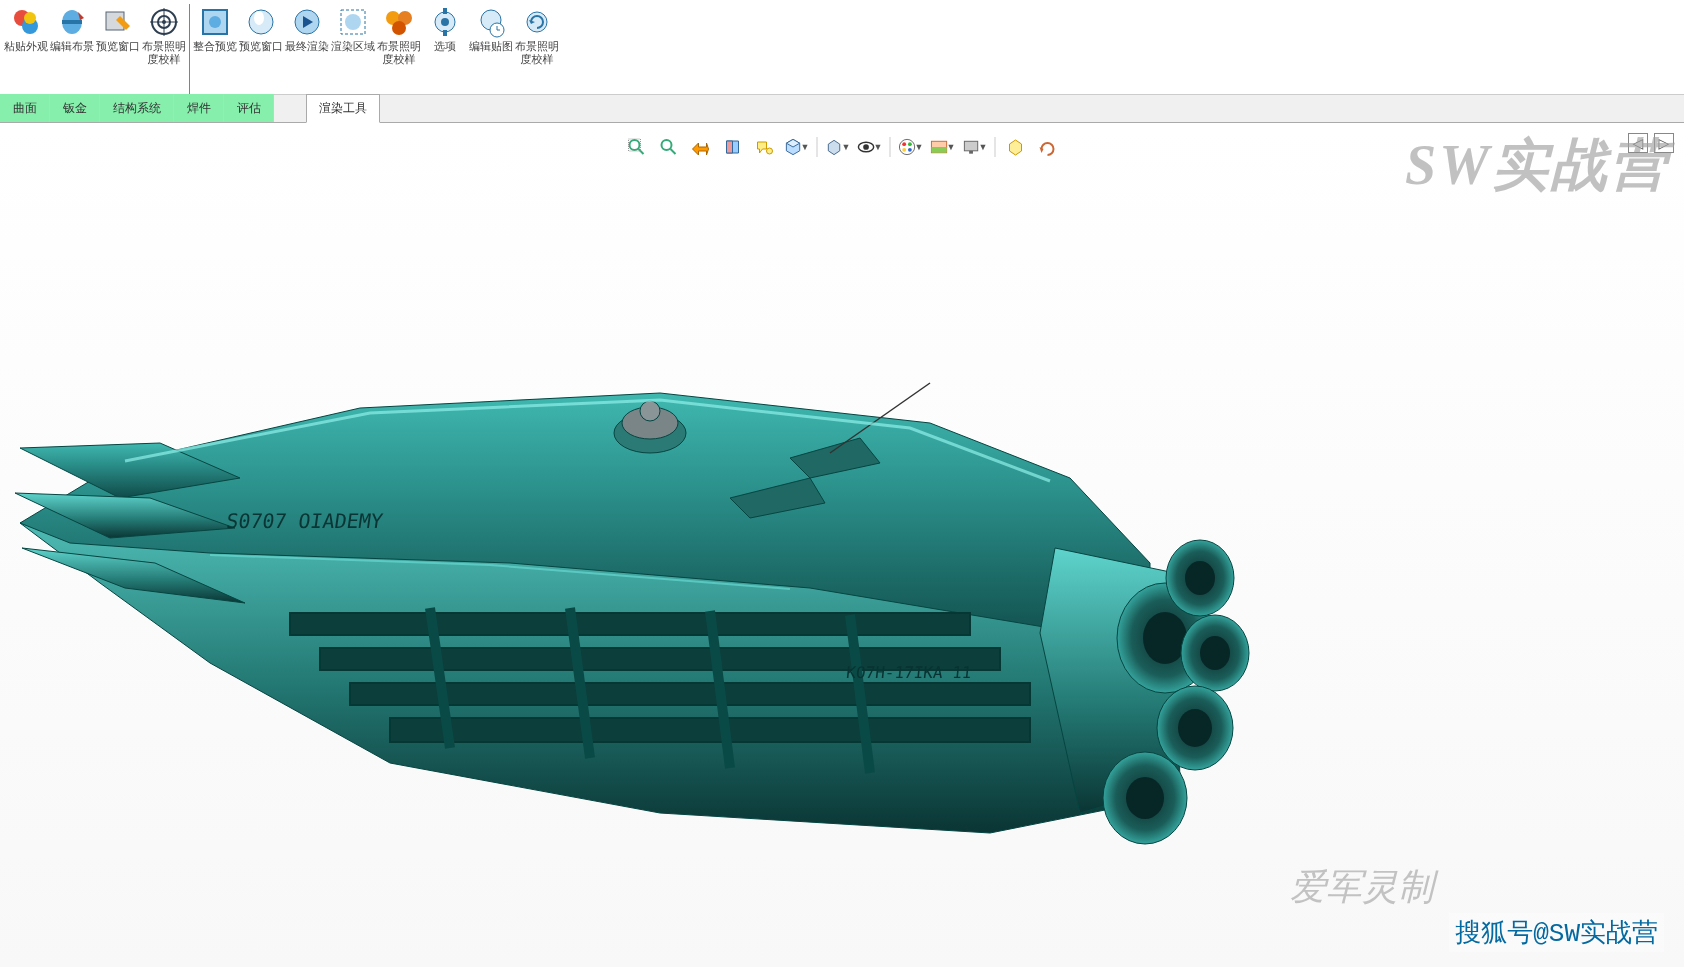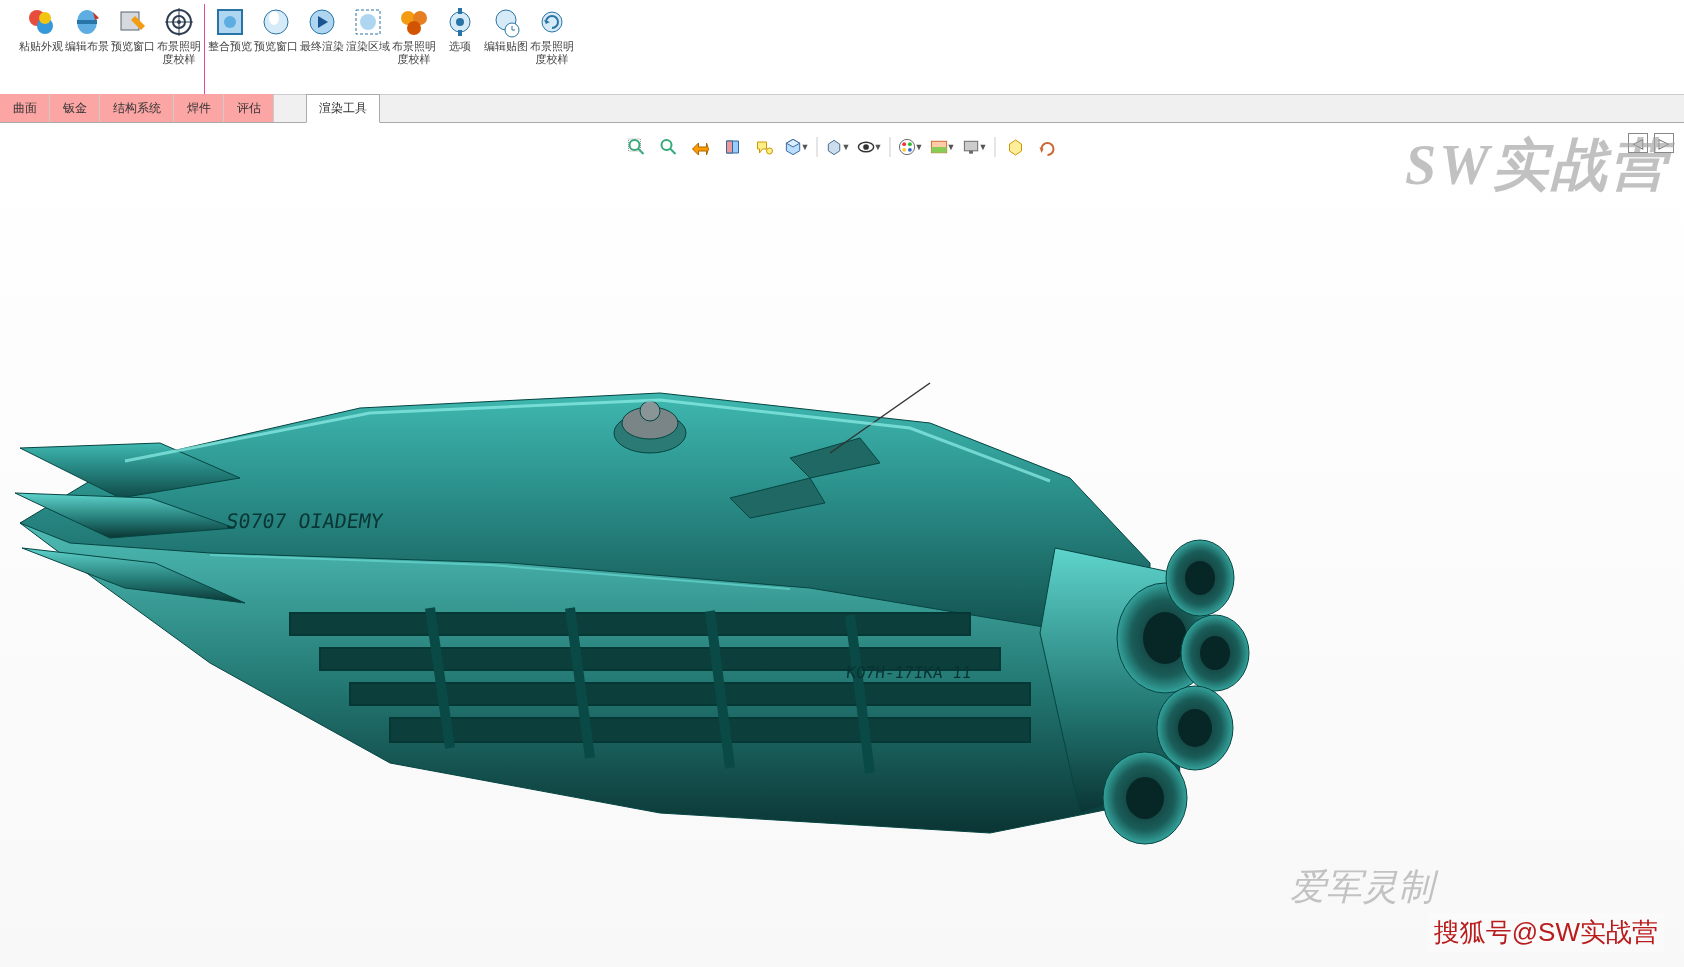--- a/index.html
+++ b/index.html
@@ -1,42 +1,42 @@
 <!DOCTYPE html>
 <html><head>
   <meta charset="utf-8">
   <style>
     * { margin: 0; padding: 0; box-sizing: border-box; }
     body { font-family: "Microsoft YaHei", sans-serif; font-size: 12px; background: #fff; width: 1684px; height: 967px; overflow: hidden; user-select: none; }
     
-    .toolbar-main { display: flex; background: #fff; border-bottom: 1px solid #ccc; padding: 4px 0 0 16px; height: 95px; }
+    .toolbar-main { display: flex; background: #fff; border-bottom: 1px solid #ccc; padding: 4px 0 0 1px; height: 95px; }
     .toolbar-group { display: flex; border-left: 1px solid #ec4899; padding: 0 2px; }
     .toolbar-group:first-child { border-left: none; }
     .tb-btn { display: flex; flex-direction: column; align-items: center; justify-content: flex-start; width: 46px; padding: 2px 1px; cursor: pointer; text-align: center; }
     .tb-icon { width: 32px; height: 32px; display: flex; align-items: center; justify-content: center; margin-bottom: 2px; }
     .tb-label { font-size: 11px; line-height: 13px; color: #444; word-break: break-all; max-width: 44px; }
     
     .tabbar { display: flex; background: #f0f0f0; border-bottom: 1px solid #aaa; height: 28px; align-items: flex-end; }
-    .tab { padding: 5px 12px; font-size: 12px; border: 1px solid transparent; border-bottom: none; cursor: pointer; color: #333; background: #fca5a5; }
+    .tab { padding: 5px 12px; font-size: 12px; border: 1px solid transparent; border-bottom: none; cursor: pointer; color: #333; background: #86efac; }
     .tab.active { background: #fff; border: 1px solid #aaa; border-bottom: 1px solid #fff; margin-bottom: -1px; margin-left: 32px; }
     .tab:not(.active) { border-right: 1px solid #ccc; }
     
     .viewport-toolbar { position: absolute; top: 133px; left: 50%; transform: translateX(-50%); display: flex; gap: 4px; align-items: center; background: transparent; padding: 2px; z-index: 10; }
     .vt-btn { width: 28px; height: 24px; display: flex; align-items: center; justify-content: center; cursor: pointer; border: 1px solid transparent; }
     .vt-sep { width: 1px; height: 20px; background: #ccc; margin: 0 2px; }
     .vt-dd { font-size: 9px; color: #555; margin-left: -2px; }
     
     .viewport-right { position: absolute; top: 133px; right: 10px; display: flex; gap: 6px; z-index: 10; }
     .vr-box { width: 20px; height: 20px; border: 1px solid #888; display: flex; align-items: center; justify-content: center; cursor: pointer; font-size: 14px; color: #555; }
     
     .viewport { position: absolute; top: 123px; left: 0; right: 0; bottom: 0; background: linear-gradient(180deg, #fff 0%, #f8f8f8 100%); overflow: hidden; }
     
     .watermark-tr { position: absolute; top: 128px; right: 15px; font-size: 56px; font-weight: bold; font-style: italic; color: rgba(160,160,160,0.65); font-family: Georgia, serif; letter-spacing: 3px; z-index: 20; white-space: nowrap; }
     .watermark-br1 { position: absolute; bottom: 55px; right: 250px; font-size: 36px; font-style: italic; color: rgba(150,150,150,0.55); font-family: KaiTi, serif; z-index: 20; text-align: center; }
-    .watermark-br2 { position: absolute; bottom: 15px; right: 20px; font-size: 26px; color: #b91c1c; font-family: Liberation Sans, sans-serif; z-index: 20; background: rgba(255,255,255,0.3); padding: 2px 6px; text-align: center; }
+    .watermark-br2 { position: absolute; bottom: 15px; right: 20px; font-size: 26px; color: #0369a1; font-family: Liberation Mono, monospace; z-index: 20; background: rgba(255,255,255,0.3); padding: 2px 6px; text-align: center; }
     
     .ship { position: absolute; top: 230px; left: 10px; width: 1300px; height: 560px; z-index: 5; }
     .ship svg { width: 100%; height: 100%; }
   </style>
 </head>
 <body>
 
 <div class="toolbar-main">
   <div class="toolbar-group">
     <div class="tb-btn">

